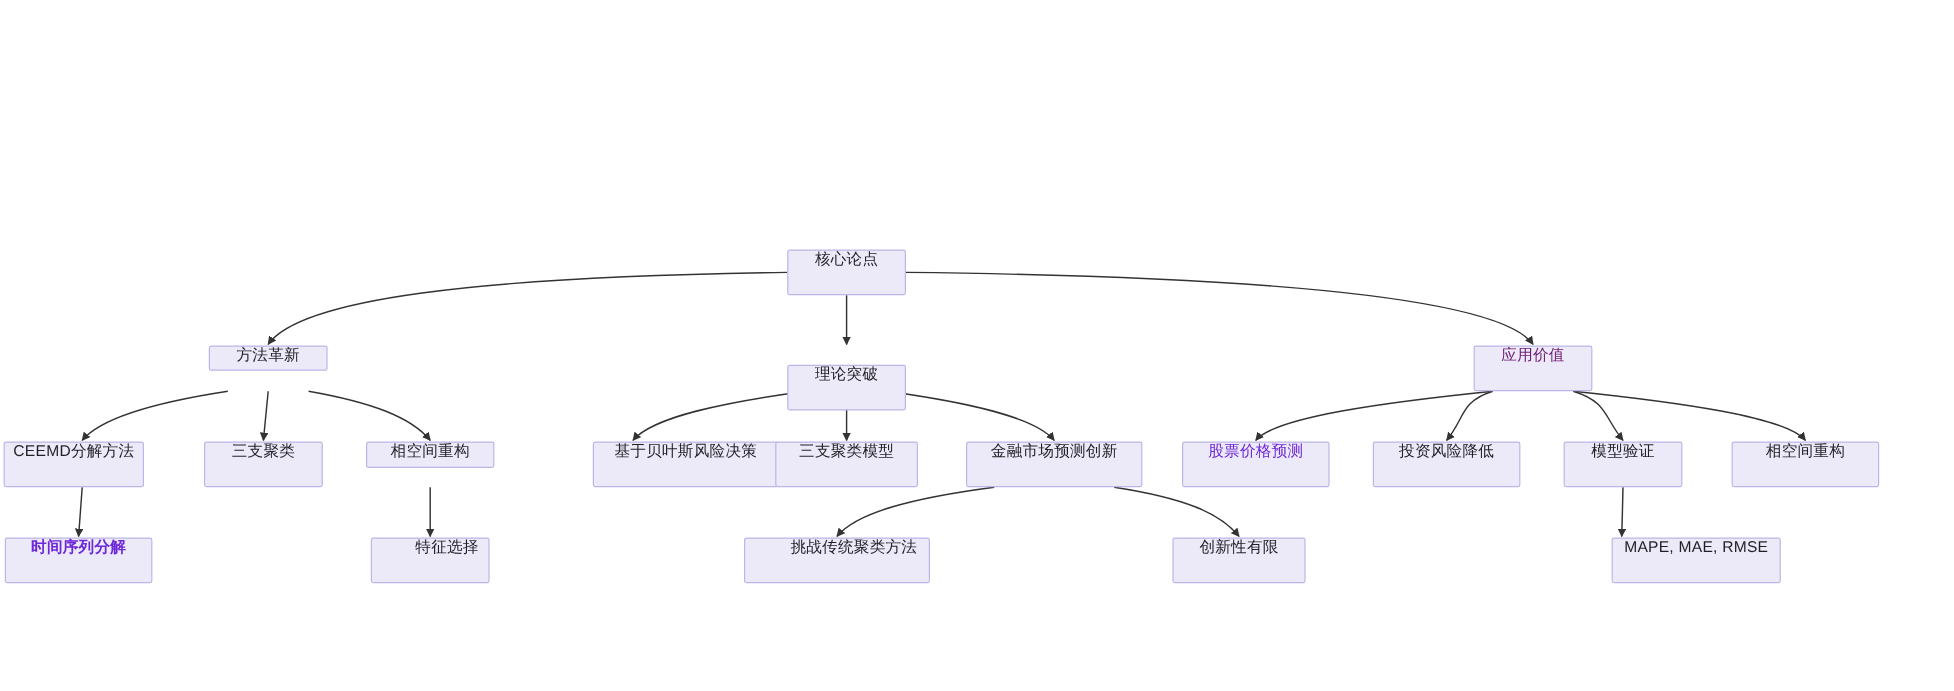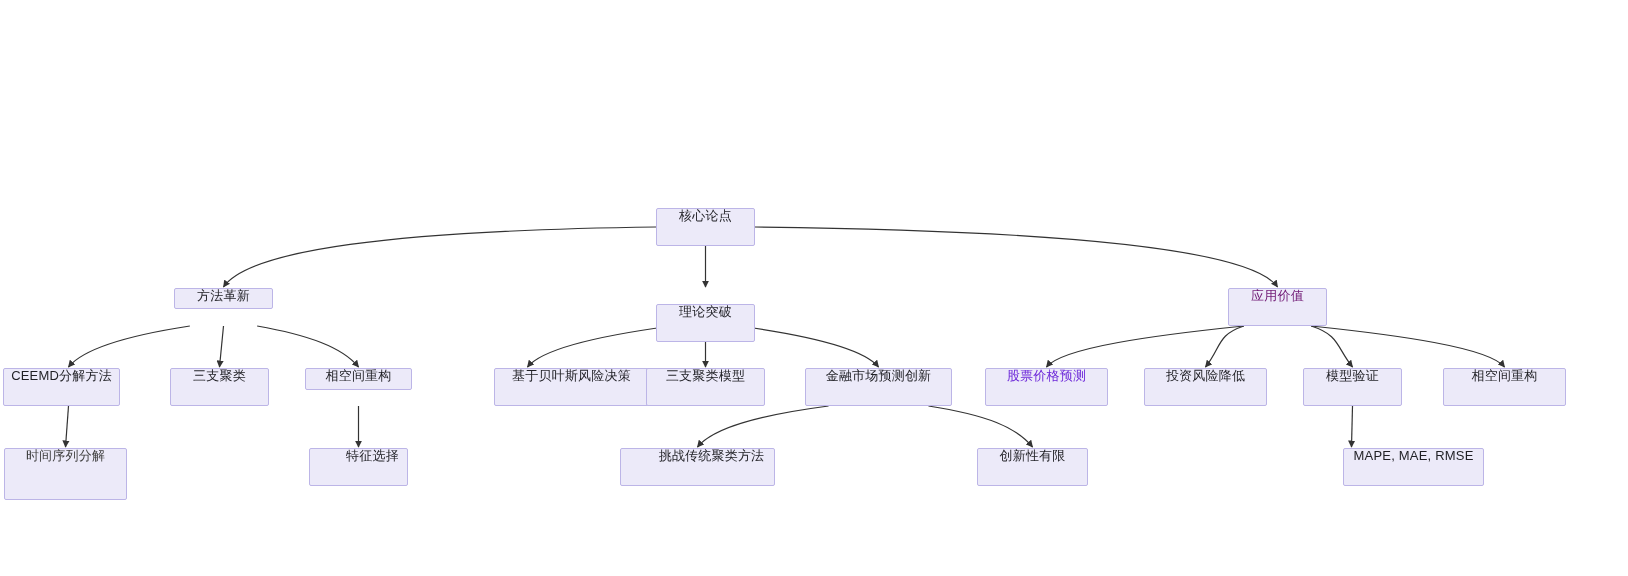--- a/index.html
+++ b/index.html
@@ -114,21 +114,21 @@
       </div>
       <div class="node" style="left: 1144px; top: 368px; width: 123px; height: 38px; background: rgb(236, 234, 249); border-color: rgb(188, 181, 231); color: rgb(31, 31, 36);">
         <span class="node-label">投资风险降低</span>
       </div>
       <div class="node" style="left: 1303px; top: 368px; width: 99px; height: 38px; background: rgb(236, 234, 249); border-color: rgb(188, 181, 231); color: rgb(31, 31, 36);">
         <span class="node-label">模型验证</span>
       </div>
       <div class="node" style="left: 1443px; top: 368px; width: 123px; height: 38px; background: rgb(236, 234, 249); border-color: rgb(188, 181, 231); color: rgb(31, 31, 36);">
         <span class="node-label">相空间重构</span>
       </div>
-      <div class="node" style="left: 4px; top: 448px; width: 123px; height: 52px; background: rgb(236, 234, 249); border-color: rgb(188, 181, 231); color: #404040;">
+      <div class="node" style="left: 4px; top: 448px; width: 123px; height: 38px; background: rgb(236, 234, 249); border-color: rgb(188, 181, 231); color: #6d28d9; font-weight: bold;">
         <span class="node-label">时间序列分解</span>
       </div>
       <div class="node" style="left: 309px; top: 448px; width: 99px; height: 38px; background: rgb(236, 234, 249); border-color: rgb(188, 181, 231); color: rgb(31, 31, 36); padding-left: 28px;">
         <span class="node-label">特征选择</span>
       </div>
       <div class="node" style="left: 620px; top: 448px; width: 155px; height: 38px; background: rgb(236, 234, 249); border-color: rgb(188, 181, 231); color: rgb(31, 31, 36); padding-left: 28px;">
         <span class="node-label">挑战传统聚类方法</span>
       </div>
       <div class="node" style="left: 977px; top: 448px; width: 111px; height: 38px; background: rgb(236, 234, 249); border-color: rgb(188, 181, 231); color: rgb(31, 31, 36);">
         <span class="node-label">创新性有限</span>

